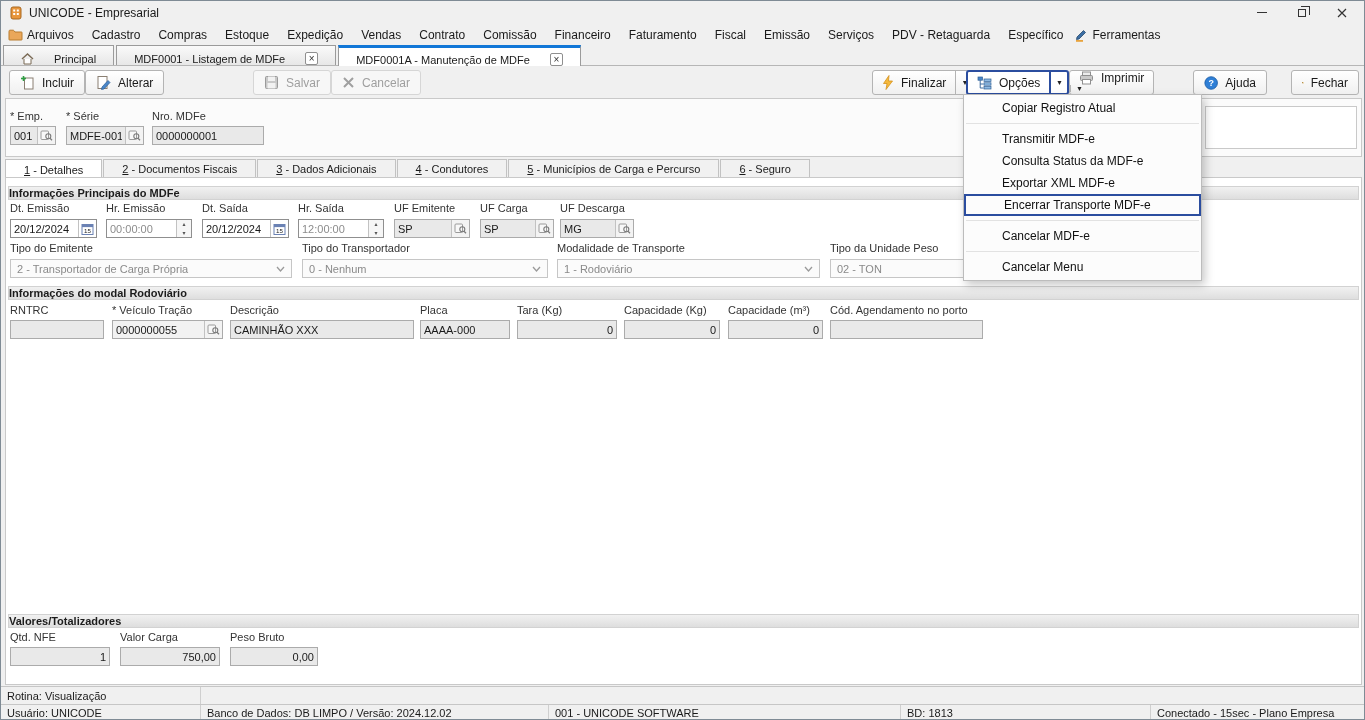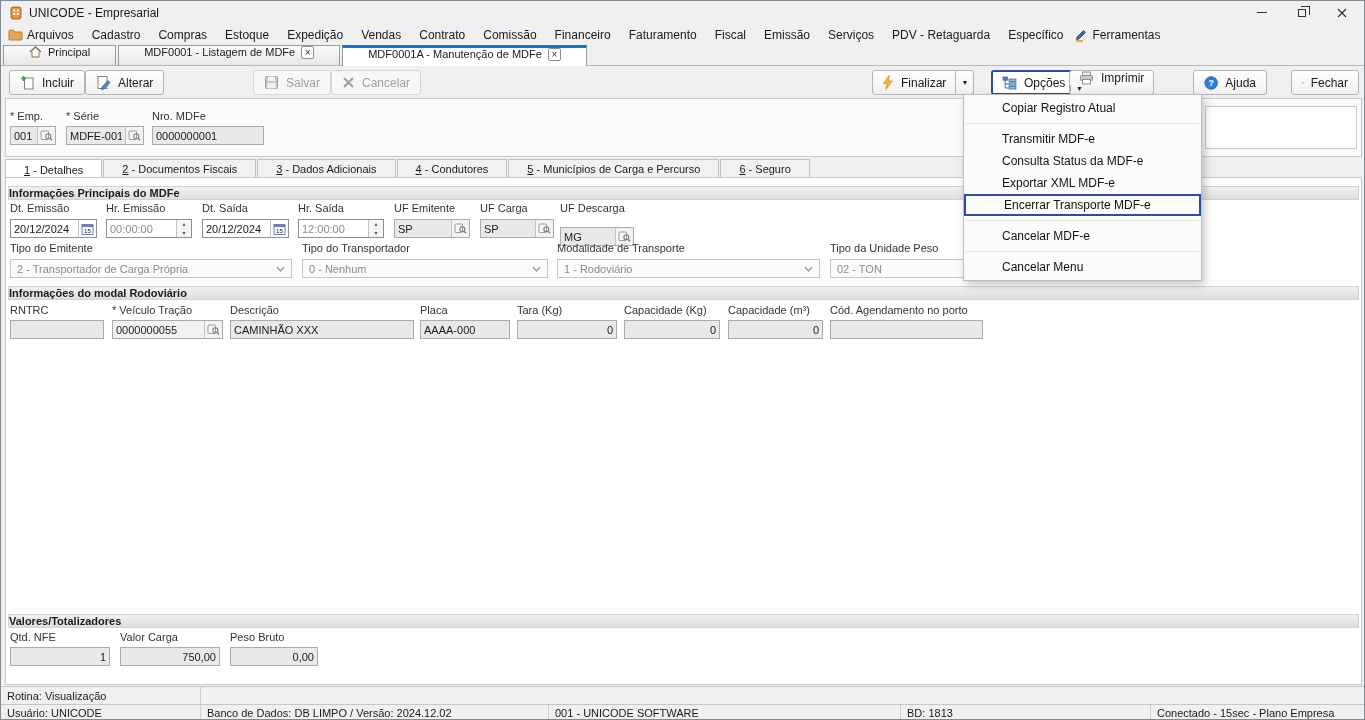--- a/index.html
+++ b/index.html
@@ -18,21 +18,21 @@
   .restore-glyph::before { content:""; position:absolute; left:2px; top:-4px; width:8px; height:8px; border:1px solid #333; border-bottom:none; border-left:none; }
 
   
   .menubar { position:absolute; top:23px; left:0; right:0; height:21px; display:flex; align-items:center; padding-left:5px; }
   .mb-item { padding:0 9px; font-size:12px; white-space:nowrap; cursor:default; }
   .mb-icon { display:flex; margin-left:2px; }
   .mb-item.tight { padding-left:4px; }
 
   
   .mditabs { position:absolute; top:44px; left:0; right:0; height:21px; display:flex; align-items:flex-end; padding-left:2px; border-bottom:1px solid #b6b6b6; }
-  .mtab { display:flex; align-items:flex-start; gap:6px; height:20px; padding:0 25px; border:1px solid #9b9b9b; border-bottom:none;
+  .mtab { display:flex; align-items:flex-end; gap:20px; height:20px; padding:0 17px; border:1px solid #9b9b9b; border-bottom:none;
           background:linear-gradient(#fafafa,#e7e7e7); margin-right:2px; font-size:11px; white-space:nowrap; cursor:default; }
   .mtab.active { background:#fff; border-top:3px solid #1177d7; height:21px; margin-bottom:-1px; }
   .tclose { width:13px; height:13px; border:1px solid #8f8f8f; border-radius:2px; display:flex; align-items:center; justify-content:center;
             font-size:10px; line-height:1; color:#333; background:#fff; }
 
   
   .toolbar { position:absolute; top:65px; left:0; right:0; height:32px; }
   .tbtn, .sbtn { position:absolute; top:4px; height:25px; background:linear-gradient(#ffffff,#f0f0f0);
           border:1px solid #b4b4b4; border-radius:3px; font-size:12px; cursor:default; }
   .tbtn { display:inline-flex; align-items:center; gap:7px; padding:0 10px; }
@@ -203,21 +203,21 @@
     <div class="sbtn" style="left:871px;">
       <span class="sbtn-main">
         <svg width="12" height="15" viewBox="0 0 12 15">
             <path d="M7 .5 L1.5 8.5 L5 8.5 L4 14.5 L10.5 6 L6.5 6 Z" fill="#f5b93c" stroke="#d4921e" stroke-width=".8"></path>
           </svg>
         <span>Finalizar</span>
       </span>
       <span class="sbtn-arrow">▼</span>
     </div>
 
-    <div class="sbtn active" style="left:965px;margin-left:25px;">
+    <div class="sbtn active" style="left:965px;">
       <span class="sbtn-main">
         <svg width="15" height="14" viewBox="0 0 15 14">
             <rect x="1" y="1" width="4.5" height="3.2" fill="#4a86c8" stroke="#2d5f96" stroke-width=".7"></rect>
             <path d="M3.2 4.2 L3.2 12 L6.5 12 M3.2 8 L6.5 8" fill="none" stroke="#2d5f96" stroke-width=".9"></path>
             <rect x="7" y="3" width="7" height="2.4" fill="#8fbbe4" stroke="#2d5f96" stroke-width=".7"></rect>
             <rect x="7" y="6.8" width="7" height="2.4" fill="#8fbbe4" stroke="#2d5f96" stroke-width=".7"></rect>
             <rect x="7" y="10.6" width="7" height="2.4" fill="#8fbbe4" stroke="#2d5f96" stroke-width=".7"></rect>
           </svg>
         <span>Opções</span>
       </span>
@@ -372,21 +372,21 @@
       <span class="fside">
           <svg width="13" height="11" viewBox="0 0 13 11">
             <rect x="1" y="1" width="7.5" height="8.5" rx="1" fill="#f8f8f8" stroke="#9a9a9a"></rect>
             <circle cx="8.3" cy="6.3" r="2.5" fill="none" stroke="#7a7a7a" stroke-width="1.1"></circle>
             <path d="M10 8.2 L12 10.2" stroke="#7a7a7a" stroke-width="1.3"></path>
           </svg>
         </span>
     </div>
 
     <span class="flabel" style="left:554px;top:24px;">UF Descarga</span>
-    <div class="fbox" style="left:554px;top:41px;width:74px;margin-top:8px;">
+    <div class="fbox" style="left:554px;top:41px;width:74px;">
       <input class="fin" readonly="" value="MG" style="">
       <span class="fside">
           <svg width="13" height="11" viewBox="0 0 13 11">
             <rect x="1" y="1" width="7.5" height="8.5" rx="1" fill="#f8f8f8" stroke="#9a9a9a"></rect>
             <circle cx="8.3" cy="6.3" r="2.5" fill="none" stroke="#7a7a7a" stroke-width="1.1"></circle>
             <path d="M10 8.2 L12 10.2" stroke="#7a7a7a" stroke-width="1.3"></path>
           </svg>
         </span>
     </div>
 

